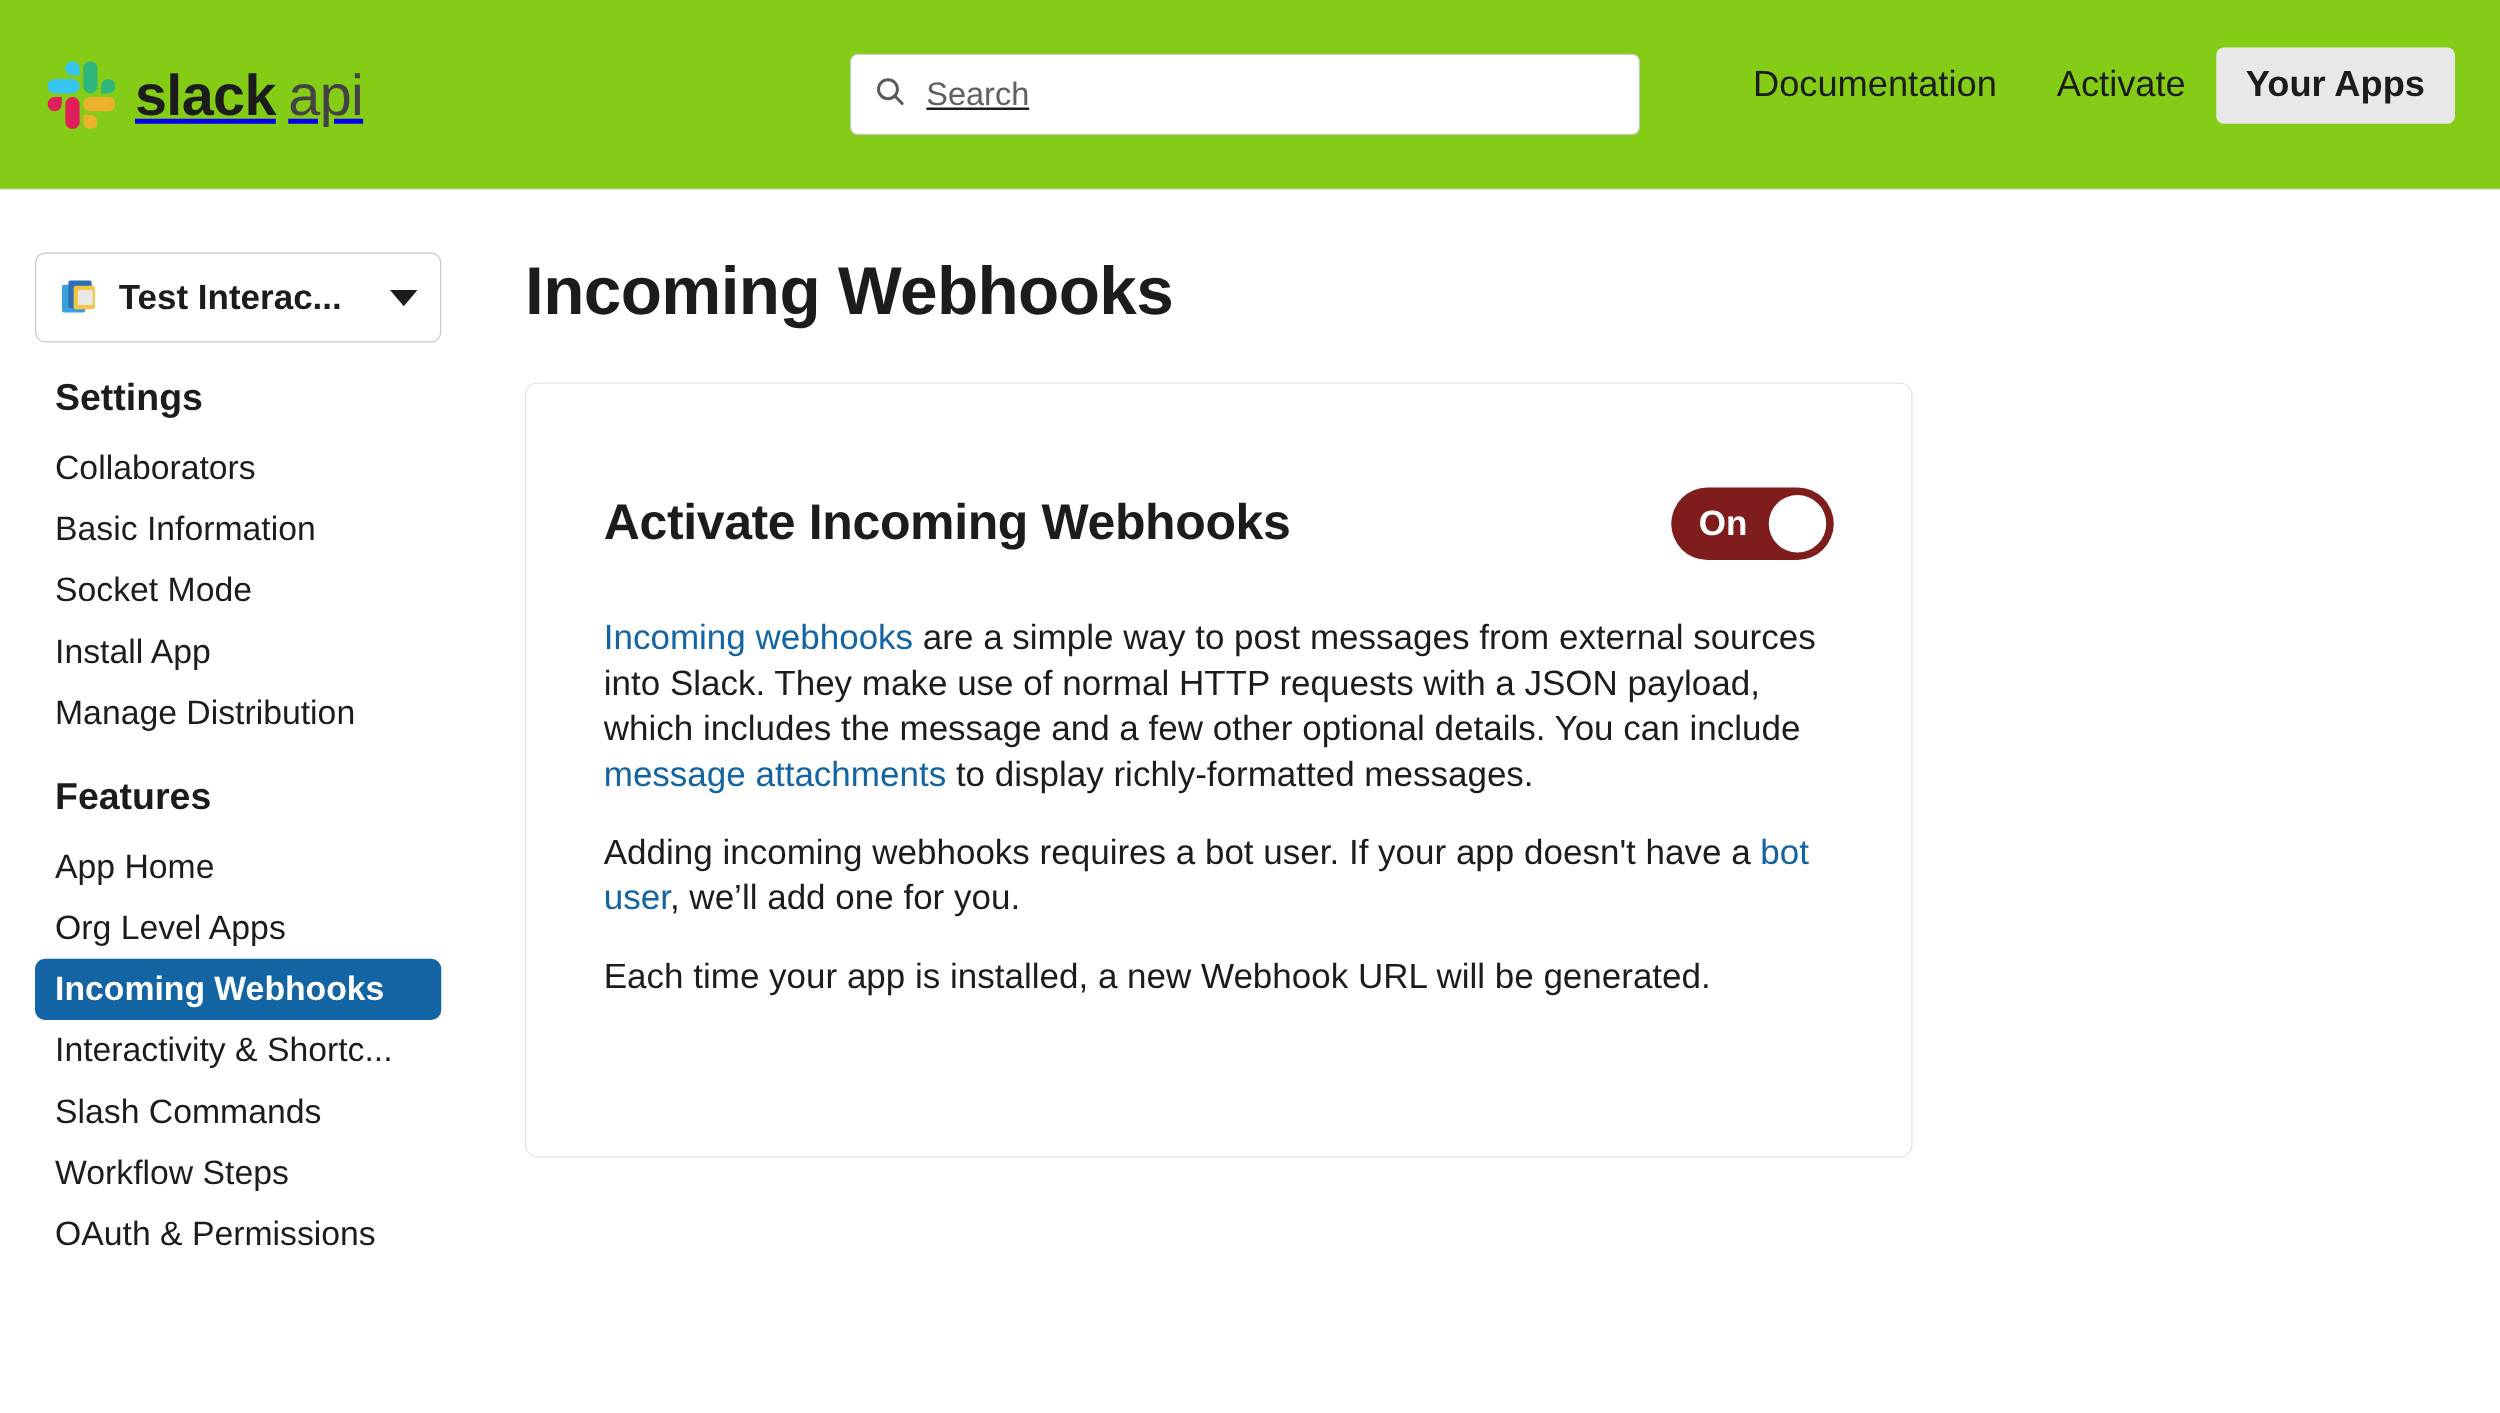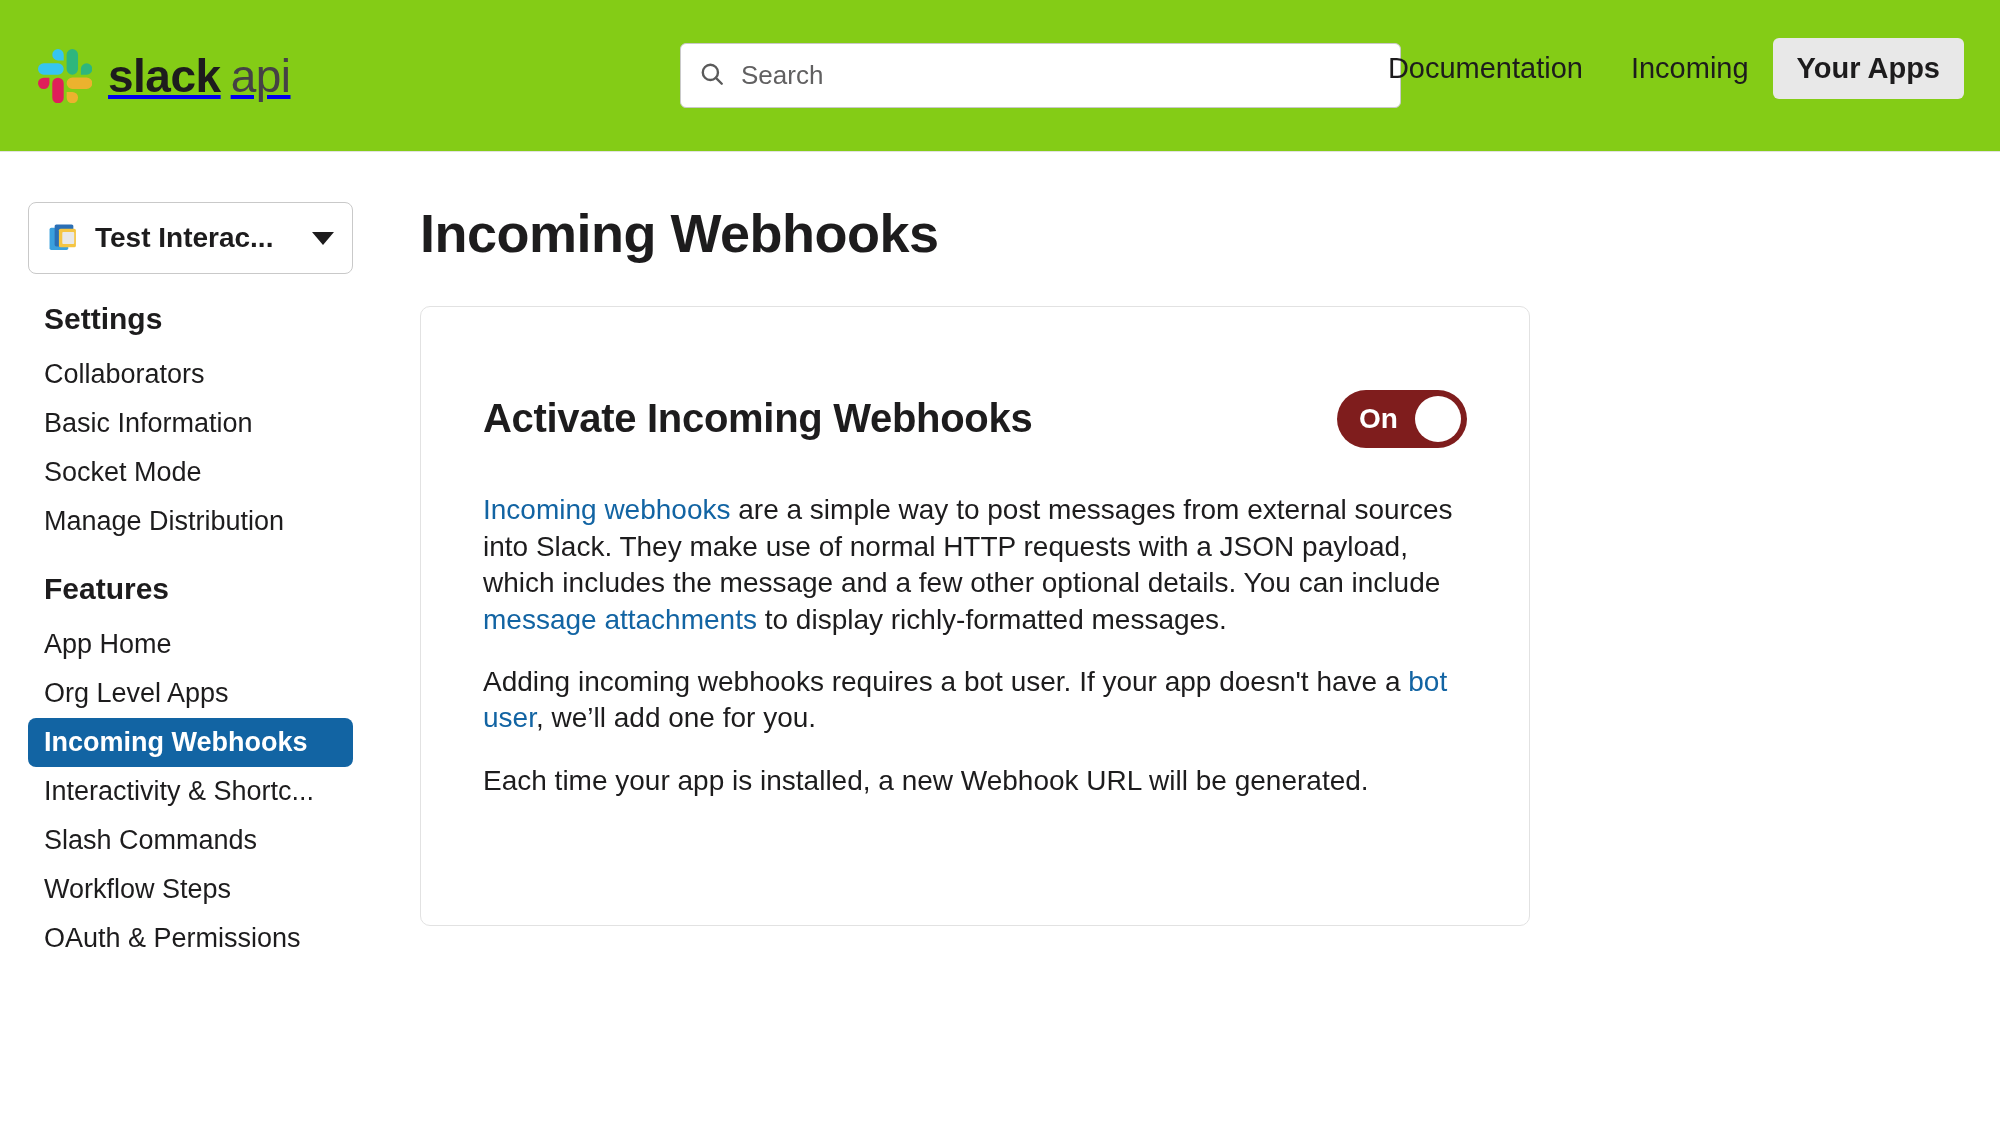--- a/index.html
+++ b/index.html
@@ -38,22 +38,23 @@
   .brand-text .api {
     font-weight: 400;
     color: #454245;
     margin-left: 10px;
   }
 
   .search-wrap {
     position: absolute;
     left: 680px;
     top: 43px;
-    width: 721px;
+    width: 632px;
     height: 65px;
+    text-decoration: underline;
   }
   .search-box {
     width: 100%;
     height: 100%;
     border: 1px solid #c9c9c9;
     border-radius: 6px;
     background: #fff;
     display: flex;
     align-items: center;
     padding: 0 18px;
@@ -250,21 +251,21 @@
           <circle cx="10.5" cy="10.5" r="7"></circle>
             <line x1="15.6" y1="15.6" x2="21" y2="21" stroke-linecap="round"></line>
         </svg>
       </span>
       <input type="text" placeholder="Search" style="">
     </div>
   </div>
 
   <nav class="top-nav">
     <a href="#">Documentation</a>
-    <a href="#">Incoming</a>
+    <a href="#">Activate</a>
     <a href="#" class="active">Your Apps</a>
   </nav>
 </div>
 
 <div class="page">
 
   <aside class="sidebar">
     <div class="app-switcher">
       <span>
         <svg class="app-icon" viewBox="0 0 40 40">
@@ -275,20 +276,21 @@
         </svg>
       </span>
       <span class="app-name">Test Interac...</span>
       <span class="caret"></span>
     </div>
 
     <div class="nav-heading">Settings</div>
     <a class="nav-item" href="#">Collaborators</a>
     <a class="nav-item" href="#">Basic Information</a>
     <a class="nav-item" href="#">Socket Mode</a>
+    <a class="nav-item" href="#">Install App</a>
     <a class="nav-item" href="#">Manage Distribution</a>
 
     <div class="nav-heading">Features</div>
     <a class="nav-item" href="#">App Home</a>
     <a class="nav-item" href="#">Org Level Apps</a>
     <a class="nav-item active" href="#">Incoming Webhooks</a>
     <a class="nav-item" href="#">Interactivity &amp; Shortc...</a>
     <a class="nav-item" href="#">Slash Commands</a>
     <a class="nav-item" href="#">Workflow Steps</a>
     <a class="nav-item" href="#">OAuth &amp; Permissions</a>

